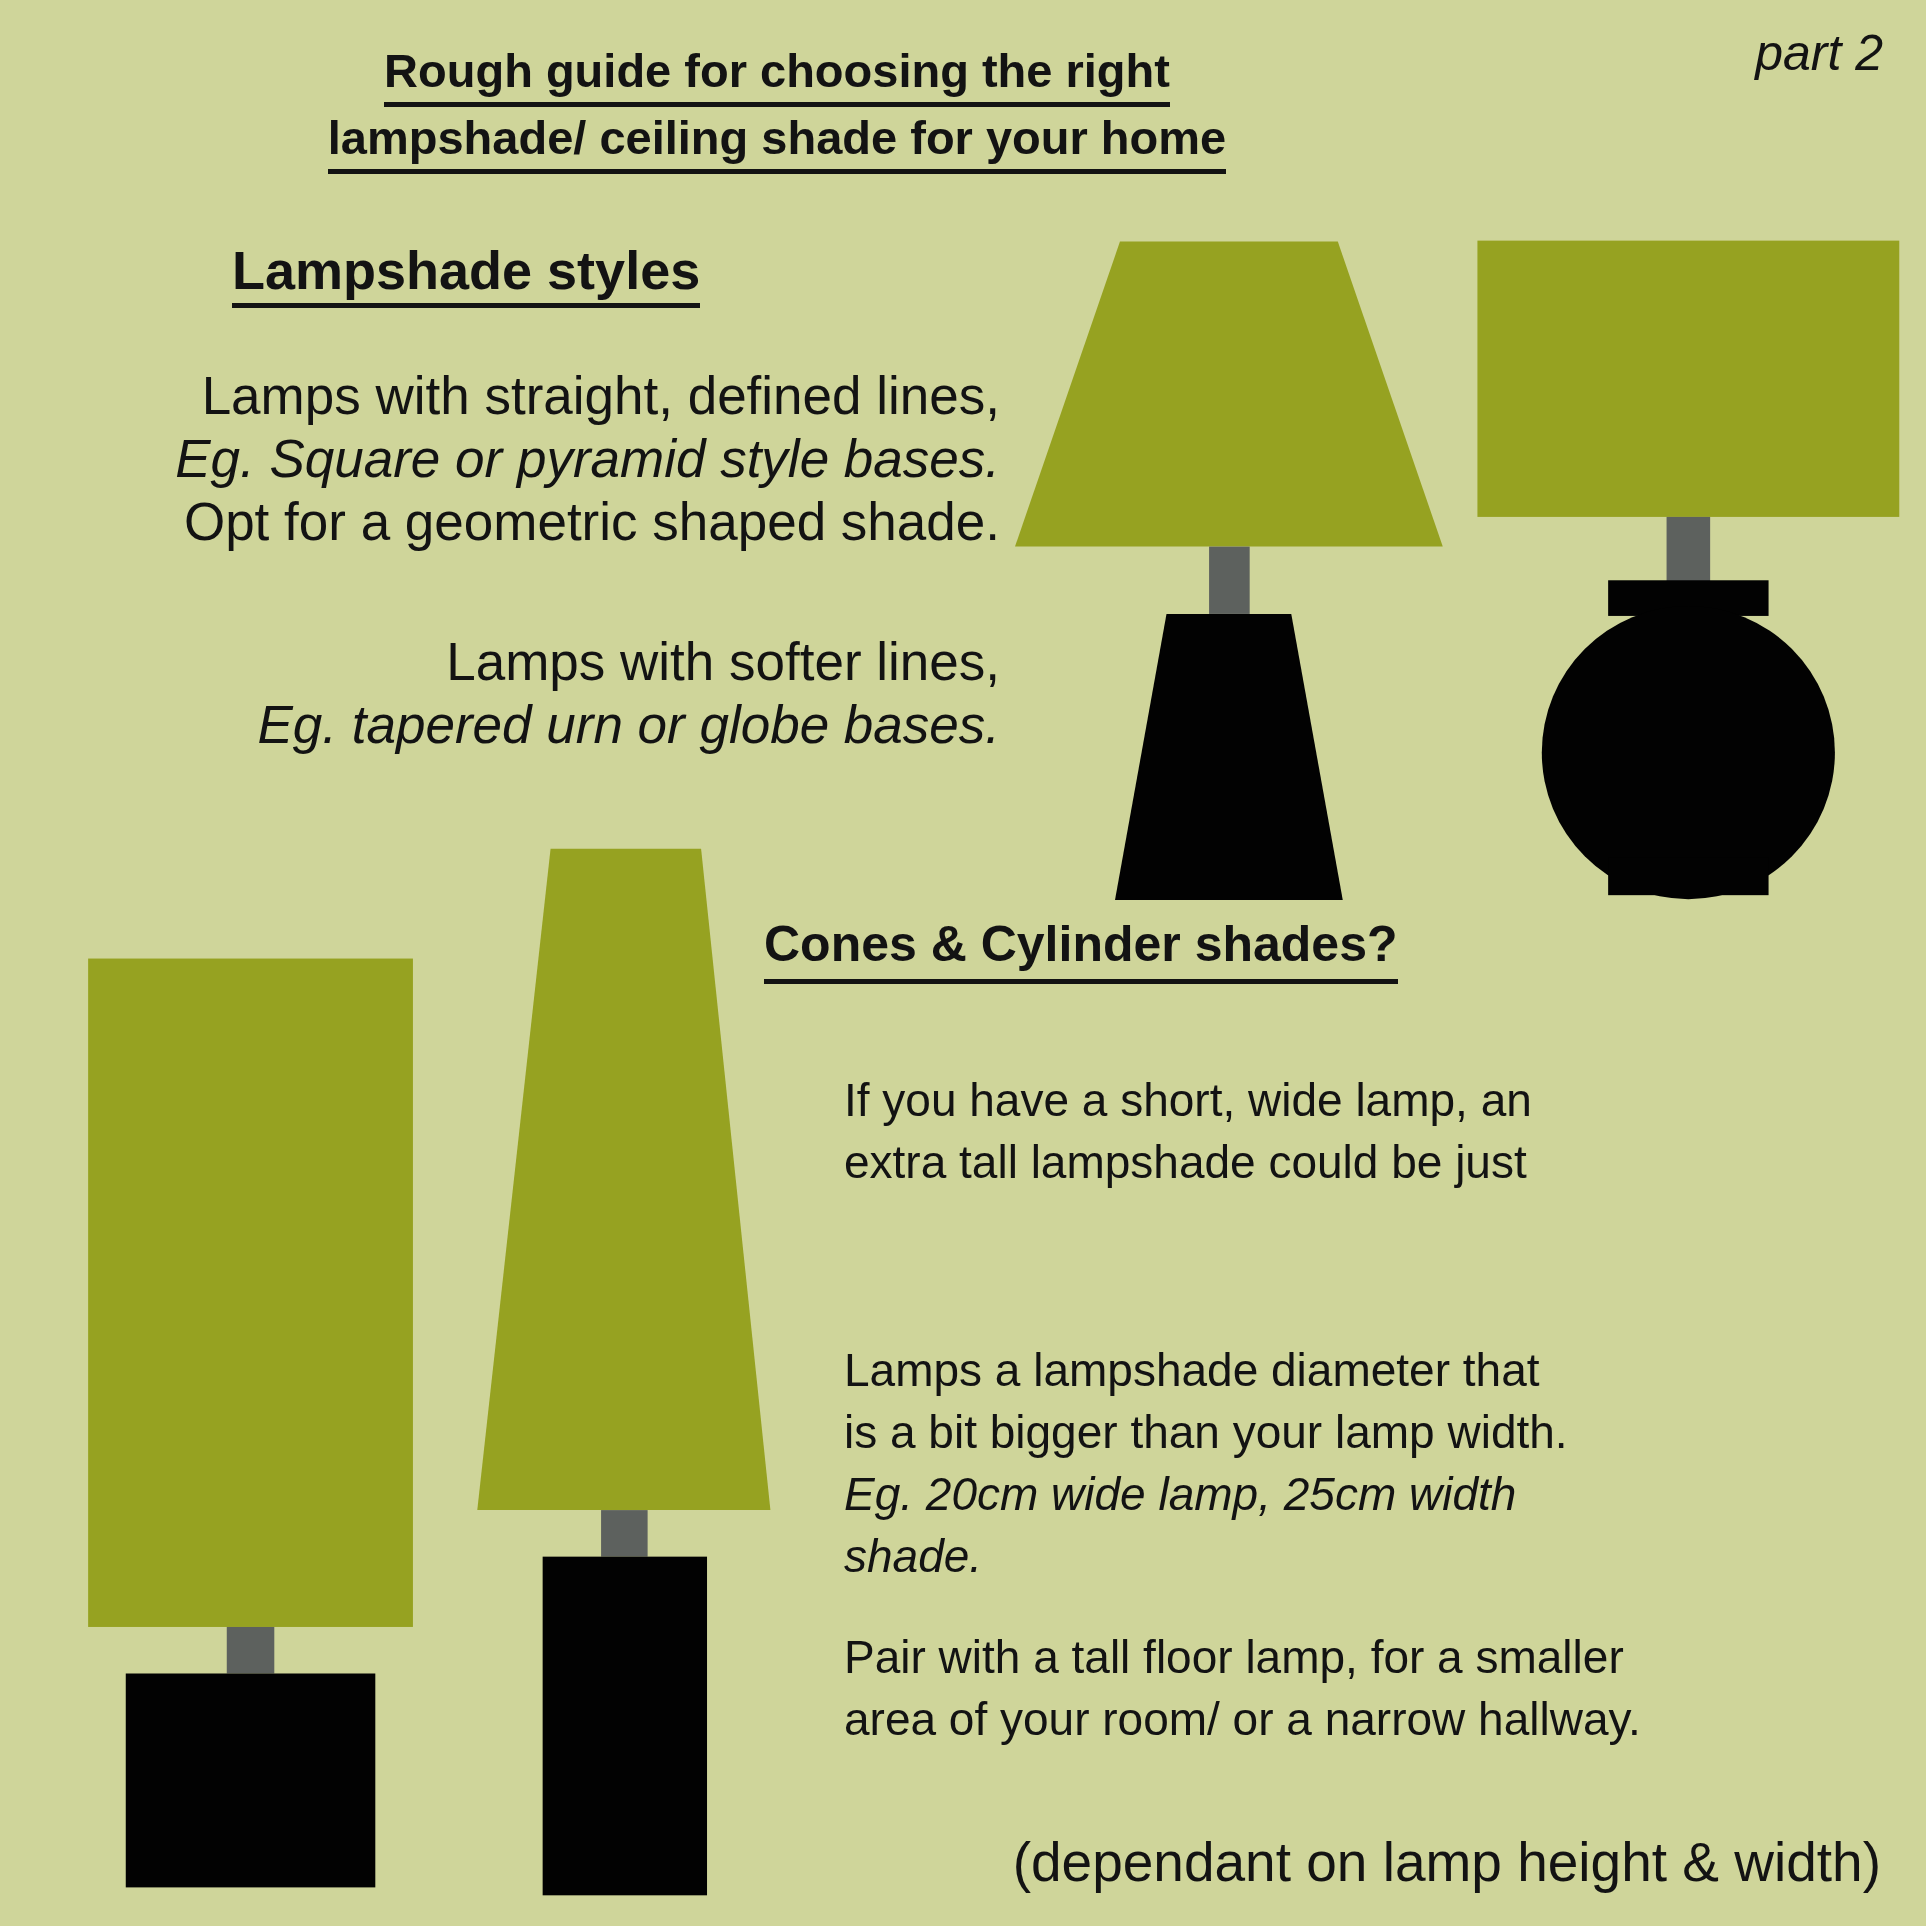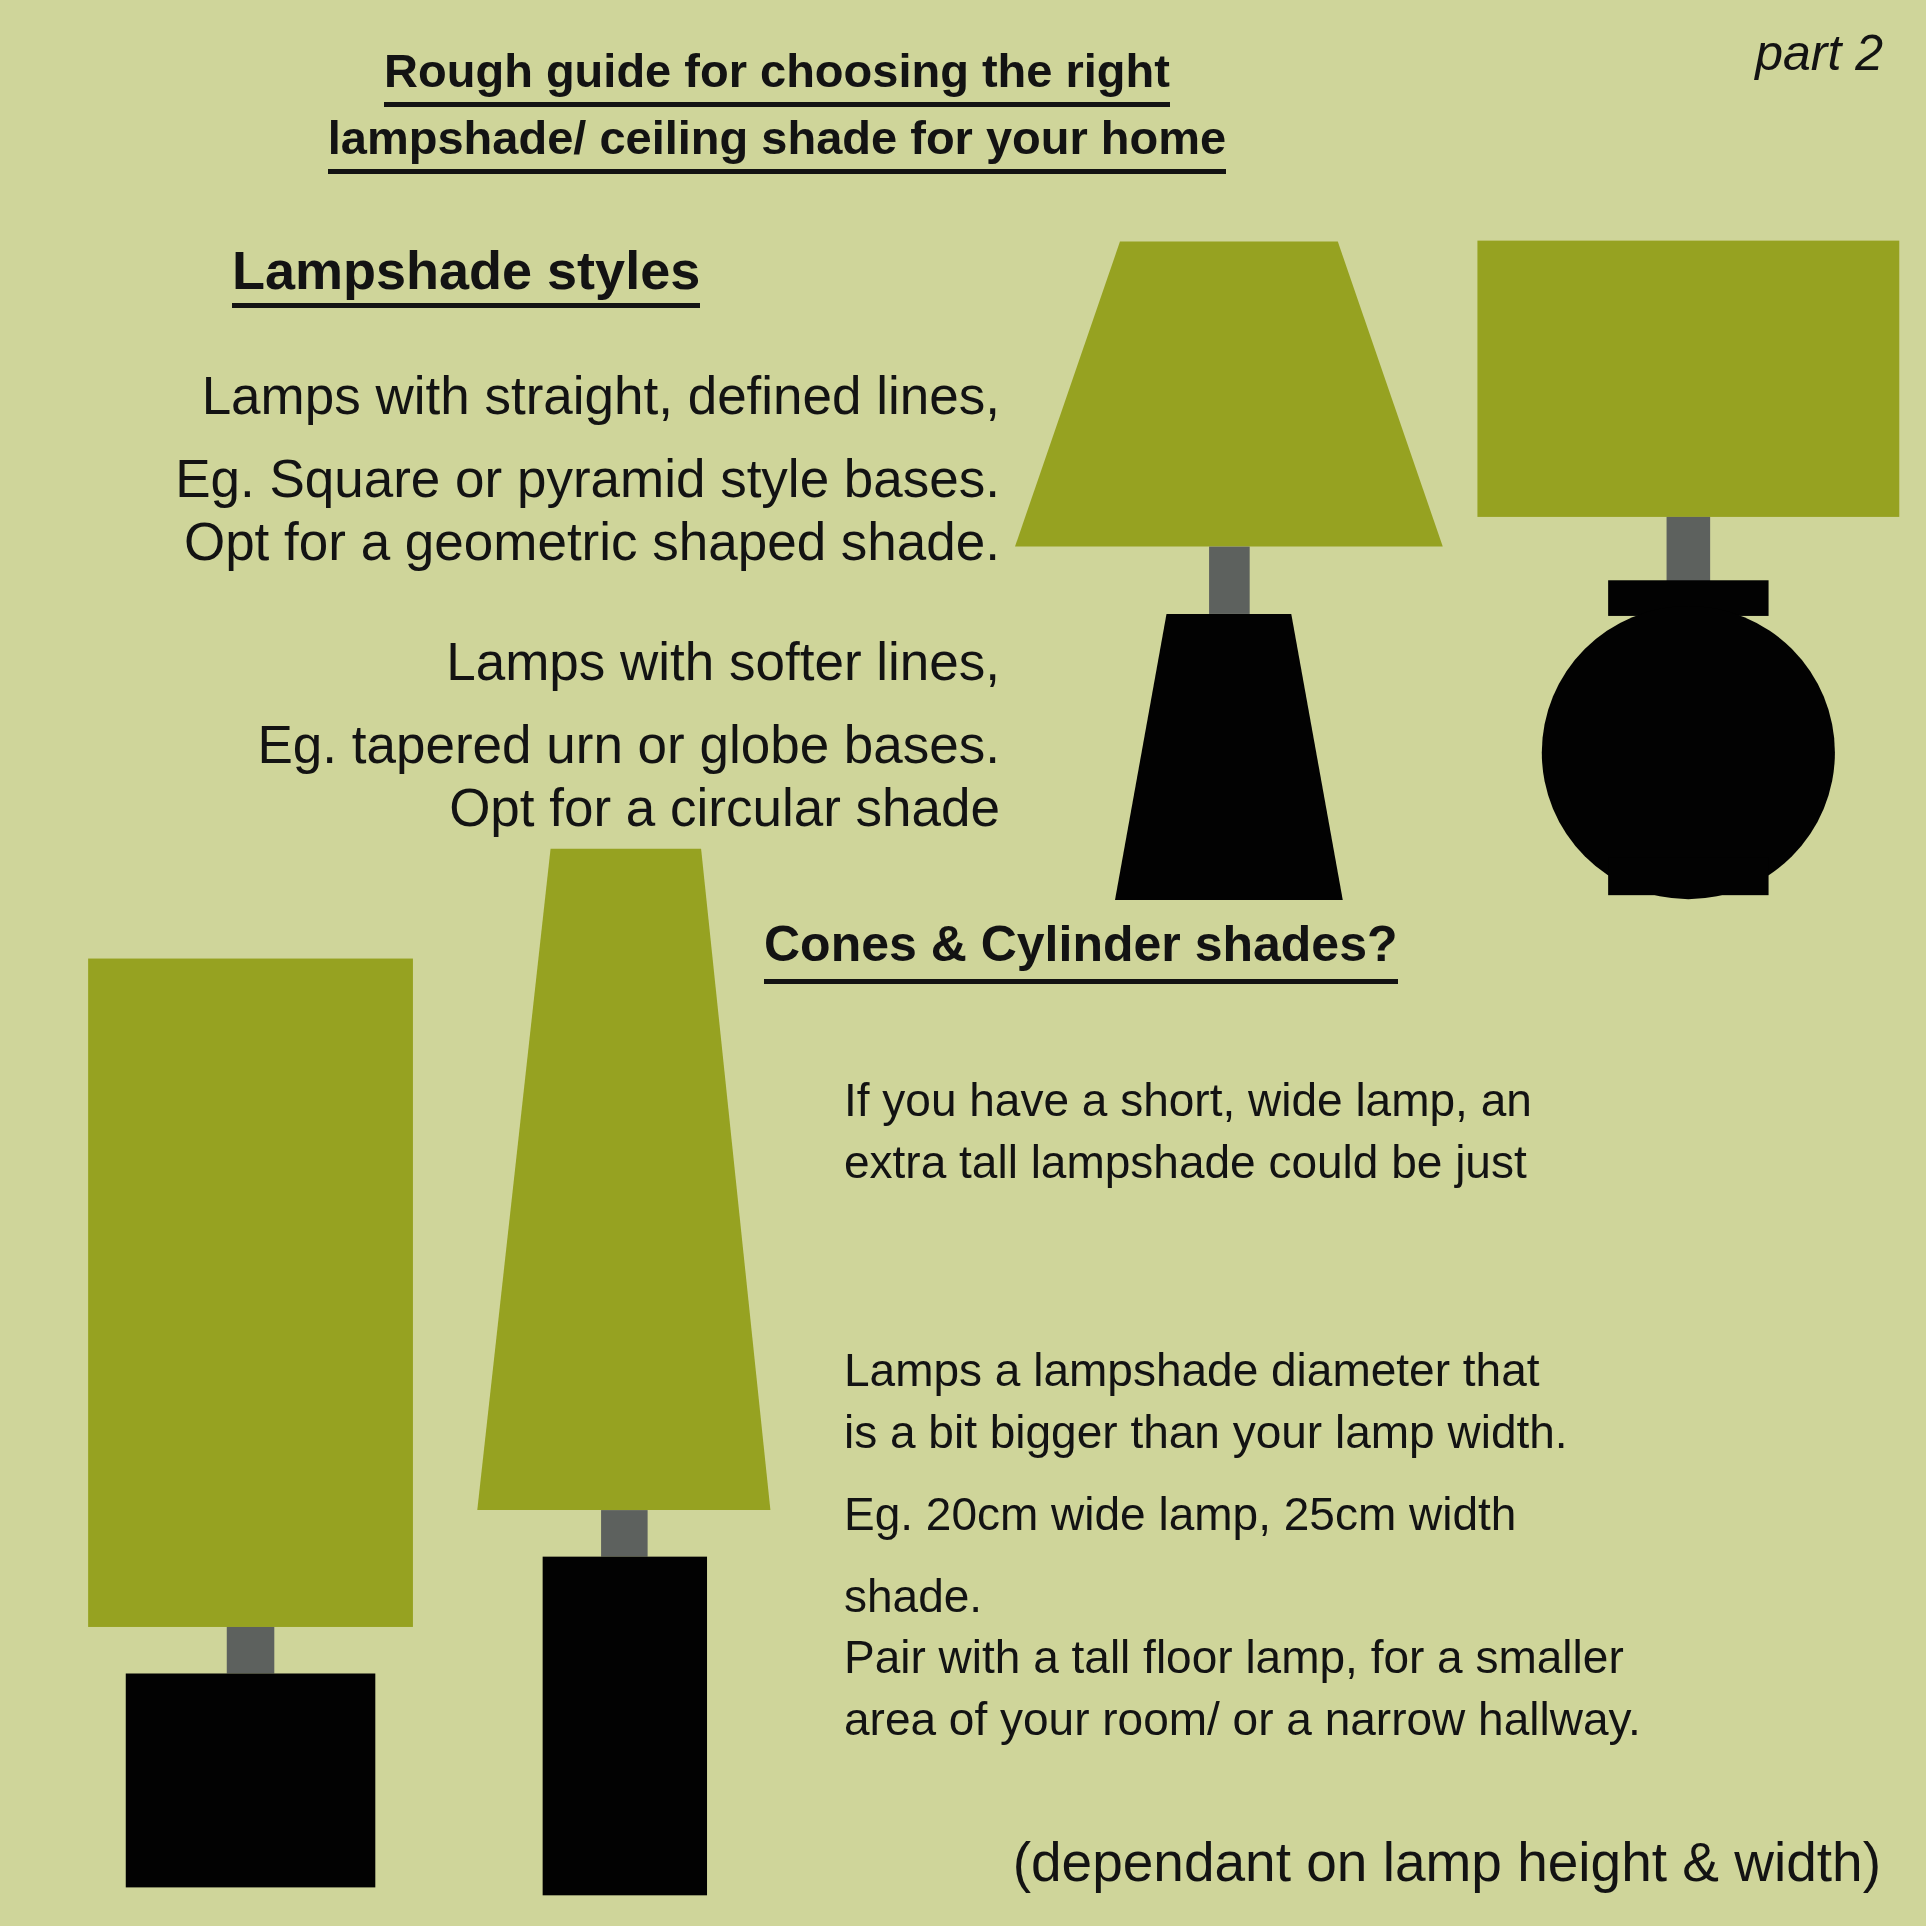--- a/index.html
+++ b/index.html
@@ -56,21 +56,21 @@
   }
   #para-tall{top:1069px;}
   #para-diameter{top:1339px;}
   #para-floor{top:1626px;}
 
   .footnote{
     position:absolute;right:46px;top:1830px;
     font-size:55px;white-space:nowrap;
   }
 
-  .it{margin-top:20px;}
+  .it{font-style:italic;}
 </style>
 </head>
 <body>
 
 <div class="canvas">
 
   <svg class="art" viewBox="0 0 1946 1946" aria-hidden="true">
 
     <g>
       <polygon class="green" points="1131,244 1351,244 1457,552 1025,552"></polygon>
@@ -112,21 +112,20 @@
 
   <div class="para-right" id="para-geometric">
     <div>Lamps with straight, defined lines,</div>
     <div class="it">Eg. Square or pyramid style bases.</div>
     <div>Opt for a geometric shaped shade.</div>
   </div>
 
   <div class="para-right" id="para-circular">
     <div>Lamps with softer lines,</div>
     <div class="it">Eg. tapered urn or globe bases.</div>
-    <div>Opt for a circular shade</div>
   </div>
 
   <div class="cones-heading">
     <span class="uline">Cones &amp; Cylinder shades?</span>
   </div>
 
   <div class="body-para" id="para-tall">
     <div>If you have a short, wide lamp, an</div>
     <div>extra tall lampshade could be just</div>
   </div>

